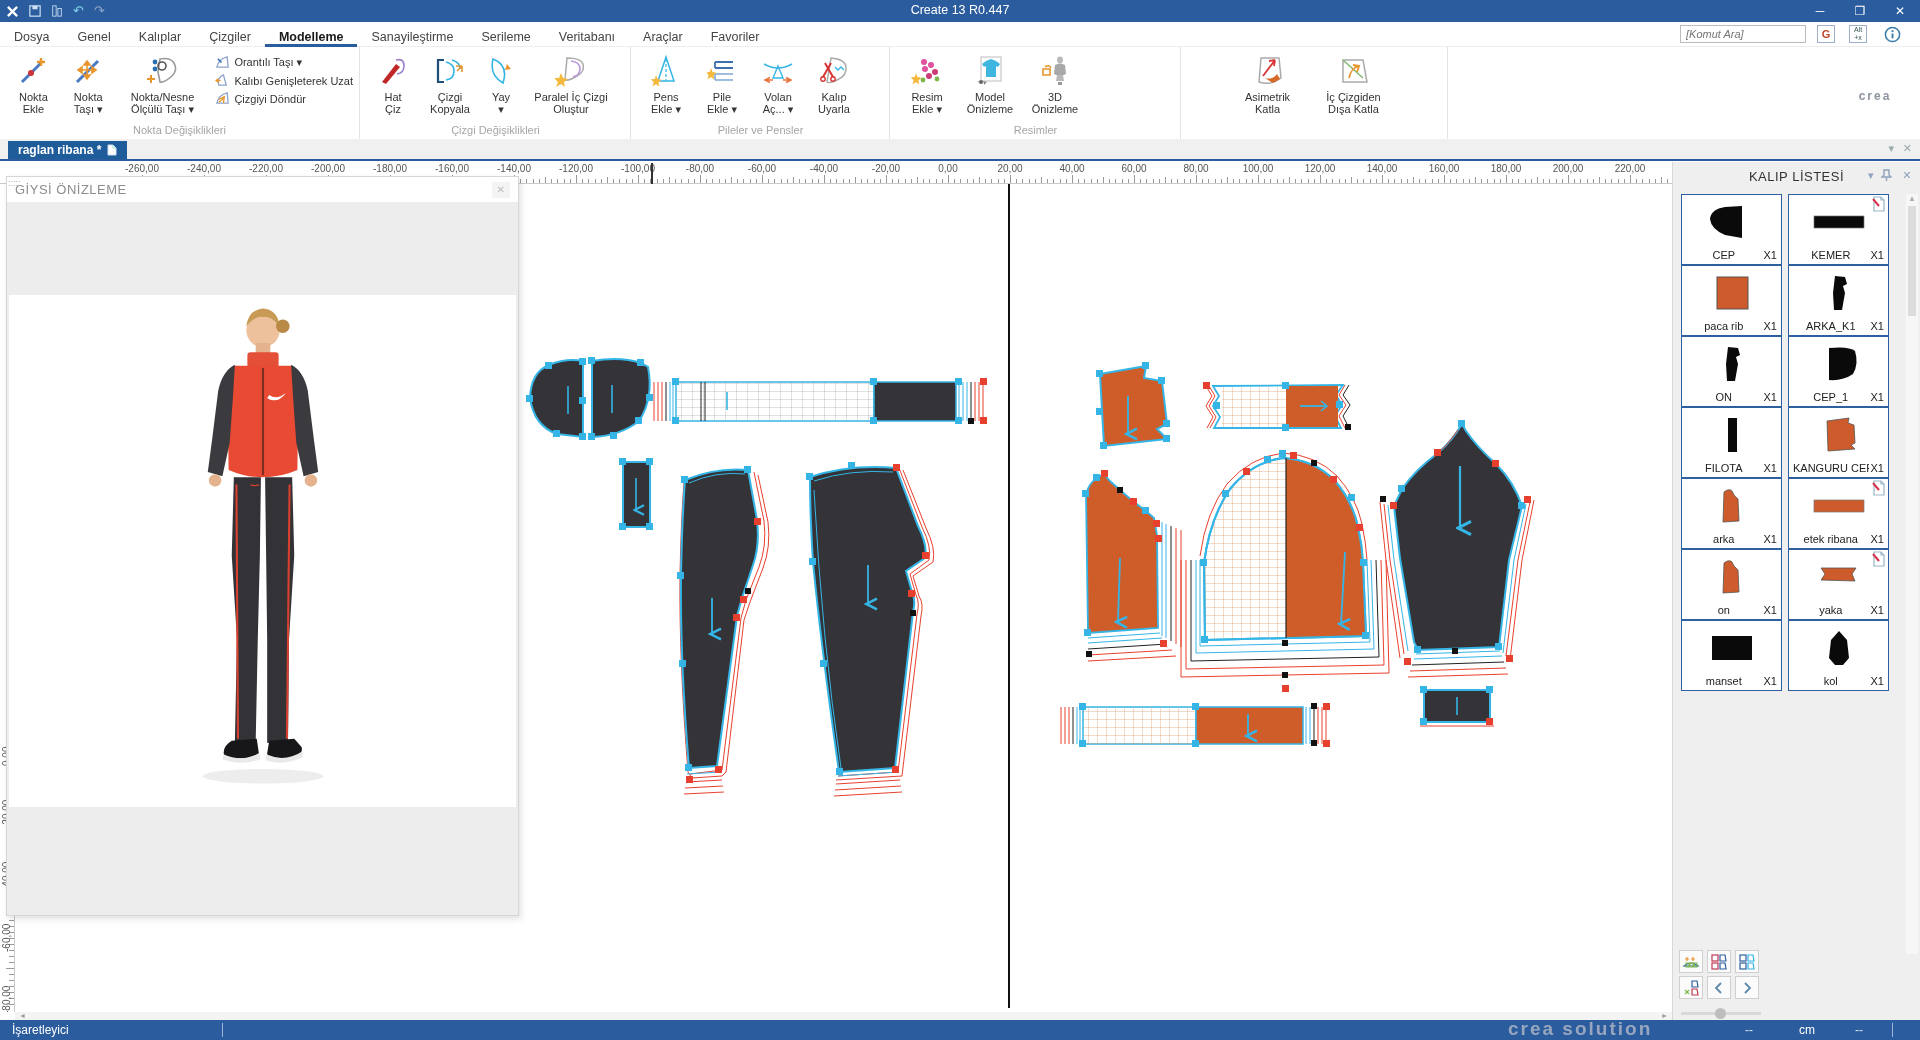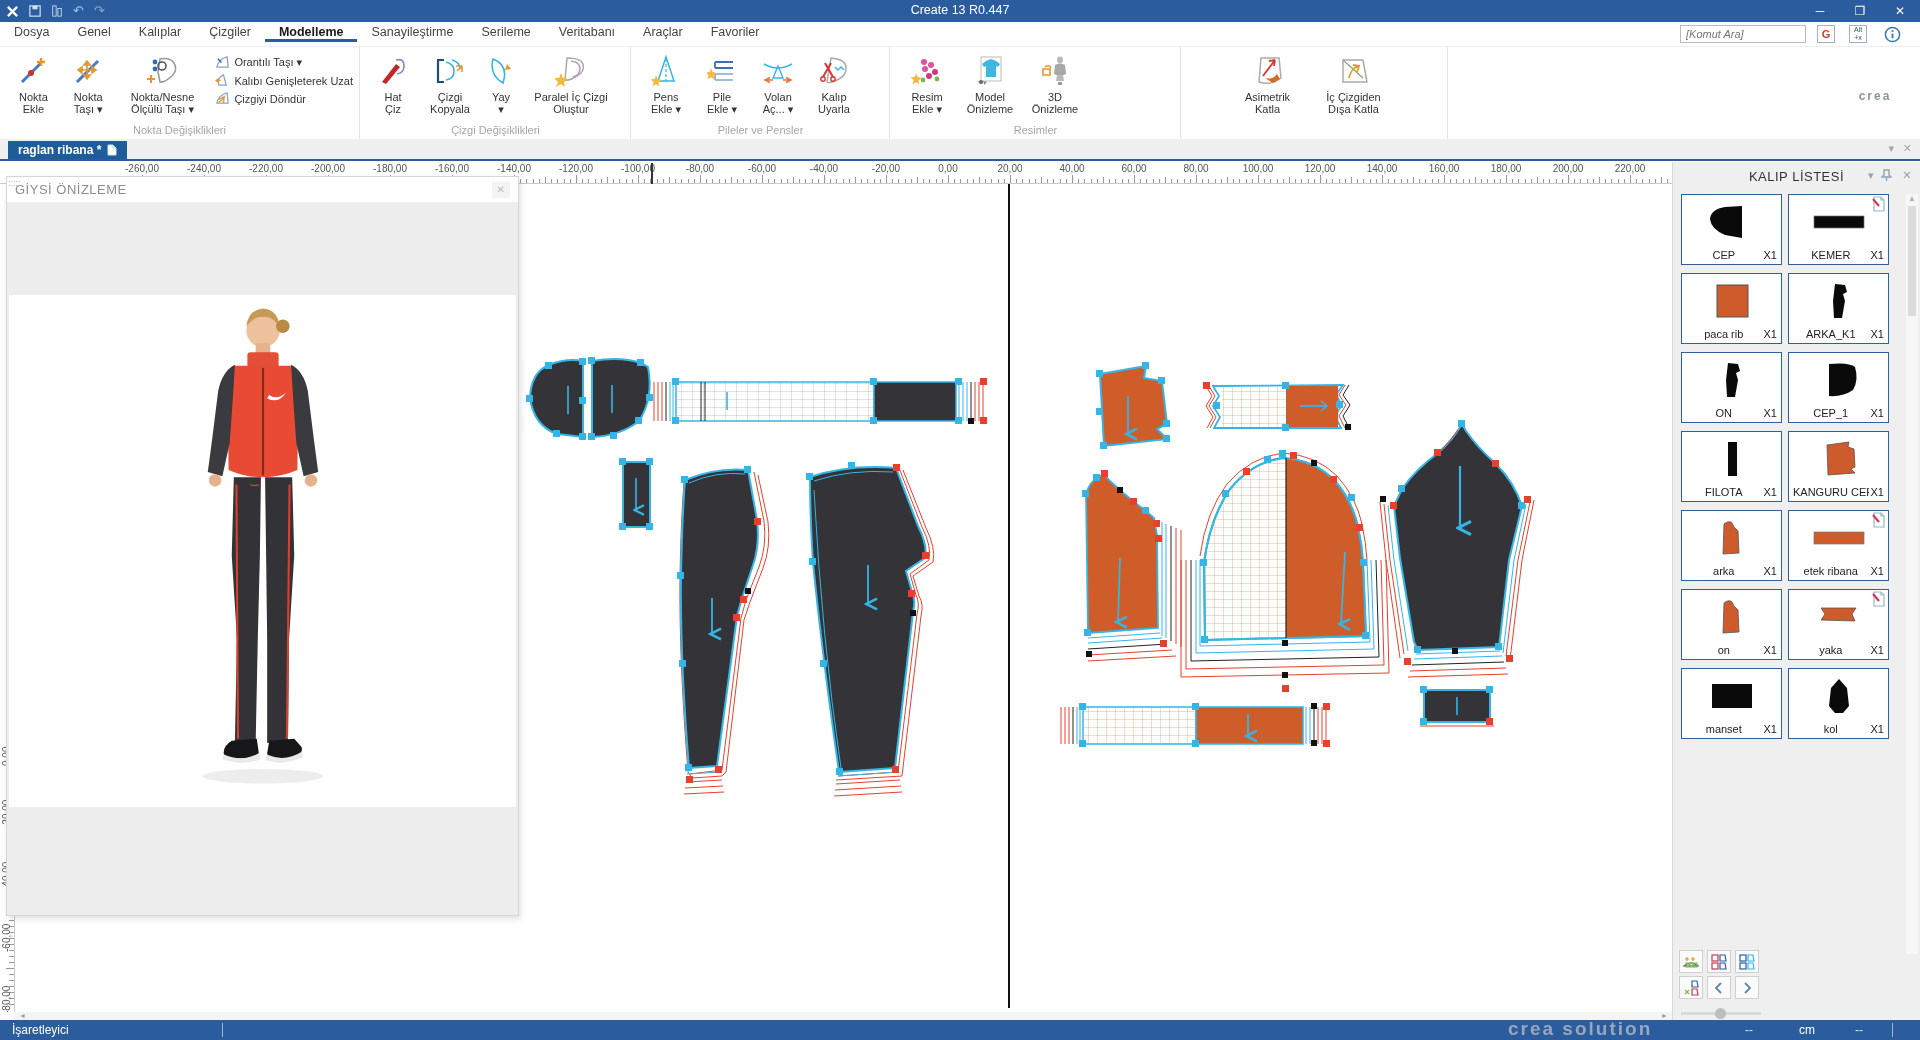--- a/index.html
+++ b/index.html
@@ -6,21 +6,21 @@
   html,body{width:1920px;height:1040px;overflow:hidden;background:#fff;
     font-family:"Liberation Sans",sans-serif;-webkit-font-smoothing:antialiased}
   
   #titlebar{position:absolute;left:0;top:0;width:1920px;height:22px;background:#2b5c9e;color:#fff;z-index:40}
   #titlebar .qat{position:absolute;left:6px;top:2px;display:flex;gap:10px;align-items:center}
   #titlebar .qat span{font-size:13px;line-height:18px;color:#cfe0f5}
   #win-title{position:absolute;left:0;right:0;top:3px;text-align:center;font-size:12.5px;color:#fff}
   .wctl{position:absolute;top:0;height:22px;width:40px;display:flex;align-items:center;justify-content:center;color:#fff;font-size:12px}
   
   #menubar{position:absolute;left:0;top:22px;width:1920px;height:25px;background:#fff;border-bottom:1px solid #eee;z-index:39}
-  .menu-item{display:inline-block;padding:2px 14px 3px;font-size:12.5px;color:#444;cursor:default}
+  .menu-item{display:inline-block;padding:8px 14px 3px;font-size:12.5px;color:#444;cursor:default}
   .menu-item.active{color:#1a1a1a;font-weight:bold;border-bottom:3px solid #2b5c9e;padding-bottom:0}
   #cmdsearch{position:absolute;left:1680px;top:3px;width:126px;height:18px;border:1px solid #bbb;font-size:11px;
      font-style:italic;color:#999;padding:0 5px;font-family:"Liberation Sans",sans-serif}
   .mb-ico{position:absolute;top:3px;width:18px;height:18px;border:1px solid #9fb1c8;display:flex;align-items:center;justify-content:center;font-size:9px;color:#355}
   
   #ribbon{position:absolute;left:0;top:47px;width:1920px;height:92px;background:#fff;z-index:38}
   .rgroup{position:absolute;top:0;height:92px;border-right:1px solid #e3e3e3;display:flex;flex-direction:column}
   .rbody{flex:1;display:flex;align-items:flex-start;padding:4px 6px 0}
   .rlabel{height:16px;text-align:center;font-size:11px;color:#a6a6a6;line-height:14px}
   .bigbtn{width:62px;display:flex;flex-direction:column;align-items:center;padding-top:2px;cursor:default}
@@ -56,21 +56,21 @@
      border:1px solid #d6d6d6;box-shadow:2px 3px 6px rgba(0,0,0,.12);z-index:10}
   #preview header{height:25px;background:#fff;display:flex;align-items:center;padding:0 8px;color:#8d8d8d;
      font-size:13px;letter-spacing:.5px}
   #pv-close{margin-left:auto;width:18px;height:16px;background:#f3f3f3;color:#bbb;font-size:10px;text-align:center;line-height:16px}
   #pv-grip{position:absolute;left:1px;top:4px;color:#aaa;font-size:9px;line-height:5px;width:4px;word-break:break-all}
   #photo{position:absolute;left:2px;top:118px;width:507px;height:512px;background:#fff;display:flex;justify-content:center}
   
   #rpanel{position:absolute;left:1672px;top:162px;width:248px;height:858px;background:#efefef;border-left:1px solid #d8d8d8;z-index:10}
   #rpanel header{height:28px;display:flex;align-items:center;justify-content:center;font-size:13px;color:#333;letter-spacing:.5px;position:relative}
   .rp-hico{position:absolute;top:7px;color:#8fa3bd;font-size:11px}
-  #plist{position:absolute;left:8px;top:32px;width:201px;display:grid;grid-template-columns:101px 101px;gap:8px 6px}
+  #plist{position:absolute;left:8px;top:32px;width:201px;display:grid;grid-template-columns:101px 101px;gap:0 6px}
   .pitem{height:71px;background:#fff;border:1px solid #2e5f9e;position:relative;display:flex;flex-direction:column}
   .pthumb{flex:1;display:flex;align-items:center;justify-content:center}
   .plabelrow{display:flex;padding:0 4px 3px;font-size:11px;color:#222;align-items:baseline}
   .pname{flex:1;text-align:center;white-space:nowrap;overflow:hidden}
   .pqty{margin-left:2px}
   .pbadge{position:absolute;right:2px;top:1px}
   #rp-scroll{position:absolute;right:2px;top:32px;width:12px;height:760px;background:#f7f7f7}
   .rbtn{position:absolute;width:24px;height:23px;background:#fbfbfb;border:1px solid #cfcfcf;display:flex;align-items:center;justify-content:center}
   #rp-slider{position:absolute;left:8px;top:846px;width:80px;height:10px}
   #rp-slider .track{position:absolute;left:0;top:4px;width:80px;height:3px;background:#d9d9d9}

